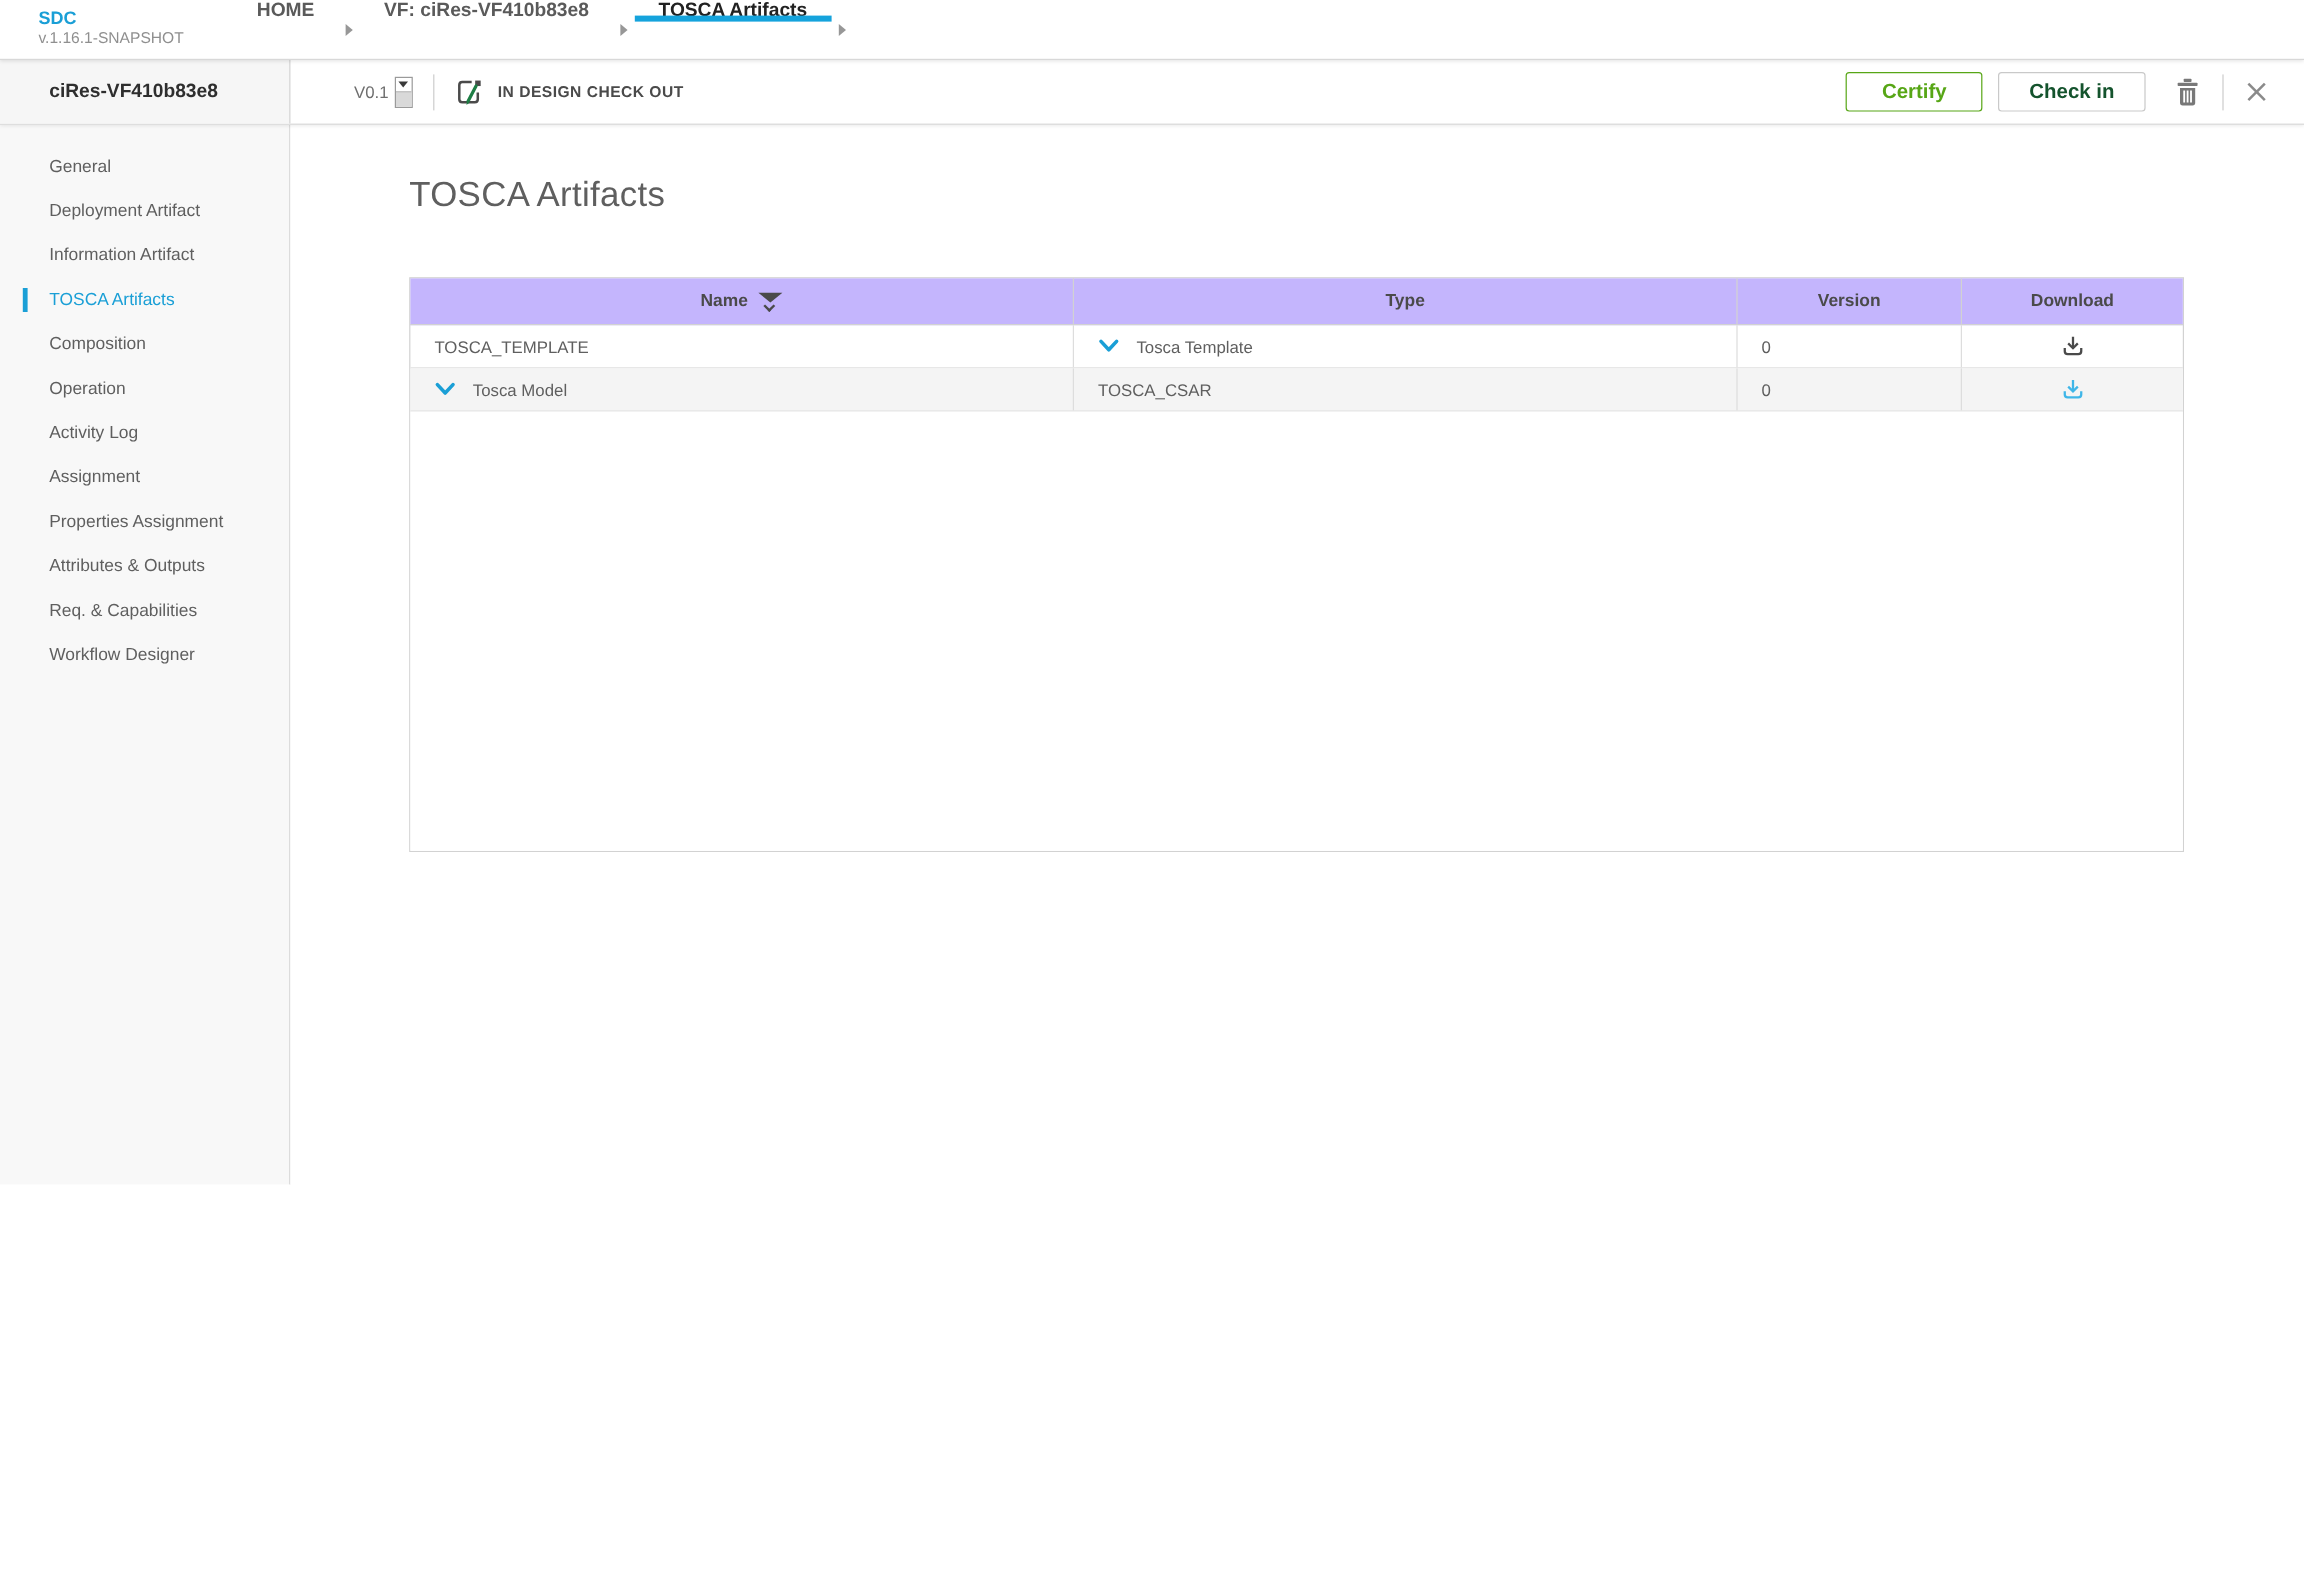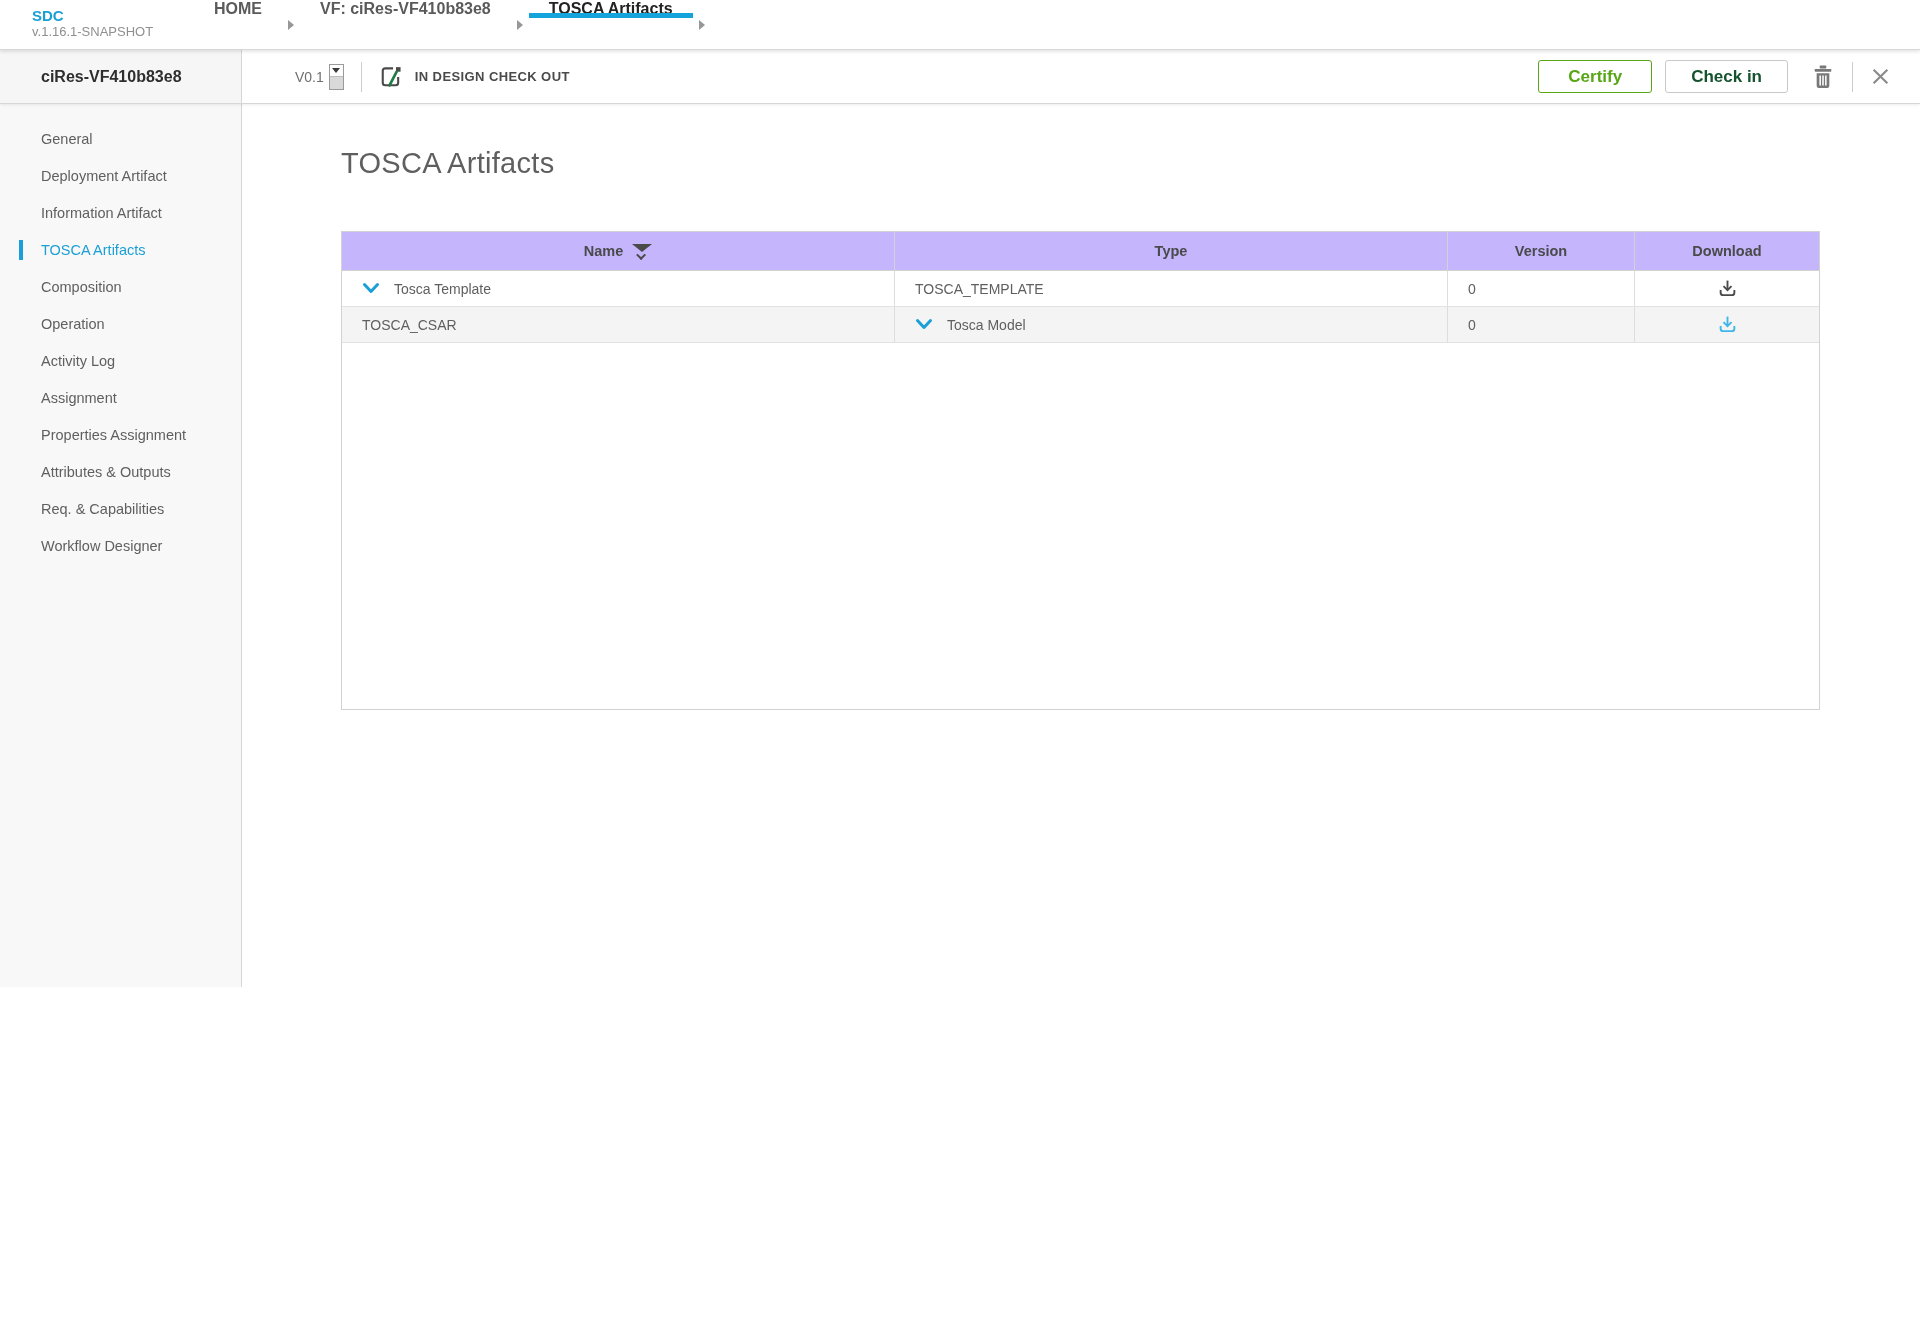--- a/index.html
+++ b/index.html
@@ -180,51 +180,51 @@
             <span class="sort-tri"></span>
             <span class="sort-chev"></span>
           </span>
         </div>
         <div class="th">Type</div>
         <div class="th">Version</div>
         <div class="th">Download</div>
       </div>
 
       <div class="trow">
+        <div class="td">TOSCA_TEMPLATE</div>
         <div class="td td-name">
           <button class="chev-btn">
             <svg width="18" height="13" viewBox="0 0 18 13">
               <polyline points="2.5,2.5 9,9.5 15.5,2.5" fill="none" stroke="#1a9fd6" stroke-width="3" stroke-linecap="round" stroke-linejoin="round"></polyline>
             </svg>
           </button>
           <span>Tosca Template</span>
         </div>
-        <div class="td">TOSCA_TEMPLATE</div>
         <div class="td">0</div>
         <div class="td td-download">
           <button class="dl-btn">
             <svg width="19" height="19" viewBox="0 0 18 18">
               <line x1="9" y1="1.5" x2="9" y2="10" stroke="#4a4a4a" stroke-width="1.8"></line>
               <polyline points="5.2,6.8 9,10.6 12.8,6.8" fill="none" stroke="#4a4a4a" stroke-width="1.8"></polyline>
               <path d="M2.5 10.5 V13 Q2.5 15.3 4.8 15.3 H13.2 Q15.5 15.3 15.5 13 V10.5" fill="none" stroke="#4a4a4a" stroke-width="1.8"></path>
             </svg>
           </button>
         </div>
       </div>
 
       <div class="trow alt">
-        <div class="td">TOSCA_CSAR</div>
         <div class="td td-name">
           <button class="chev-btn">
             <svg width="18" height="13" viewBox="0 0 18 13">
               <polyline points="2.5,2.5 9,9.5 15.5,2.5" fill="none" stroke="#1a9fd6" stroke-width="3" stroke-linecap="round" stroke-linejoin="round"></polyline>
             </svg>
           </button>
           <span>Tosca Model</span>
         </div>
+        <div class="td">TOSCA_CSAR</div>
         <div class="td">0</div>
         <div class="td td-download">
           <button class="dl-btn">
             <svg width="19" height="19" viewBox="0 0 18 18">
               <line x1="9" y1="1.5" x2="9" y2="10" stroke="#3fb6e8" stroke-width="1.8"></line>
               <polyline points="5.2,6.8 9,10.6 12.8,6.8" fill="none" stroke="#3fb6e8" stroke-width="1.8"></polyline>
               <path d="M2.5 10.5 V13 Q2.5 15.3 4.8 15.3 H13.2 Q15.5 15.3 15.5 13 V10.5" fill="none" stroke="#3fb6e8" stroke-width="1.8"></path>
             </svg>
           </button>
         </div>

